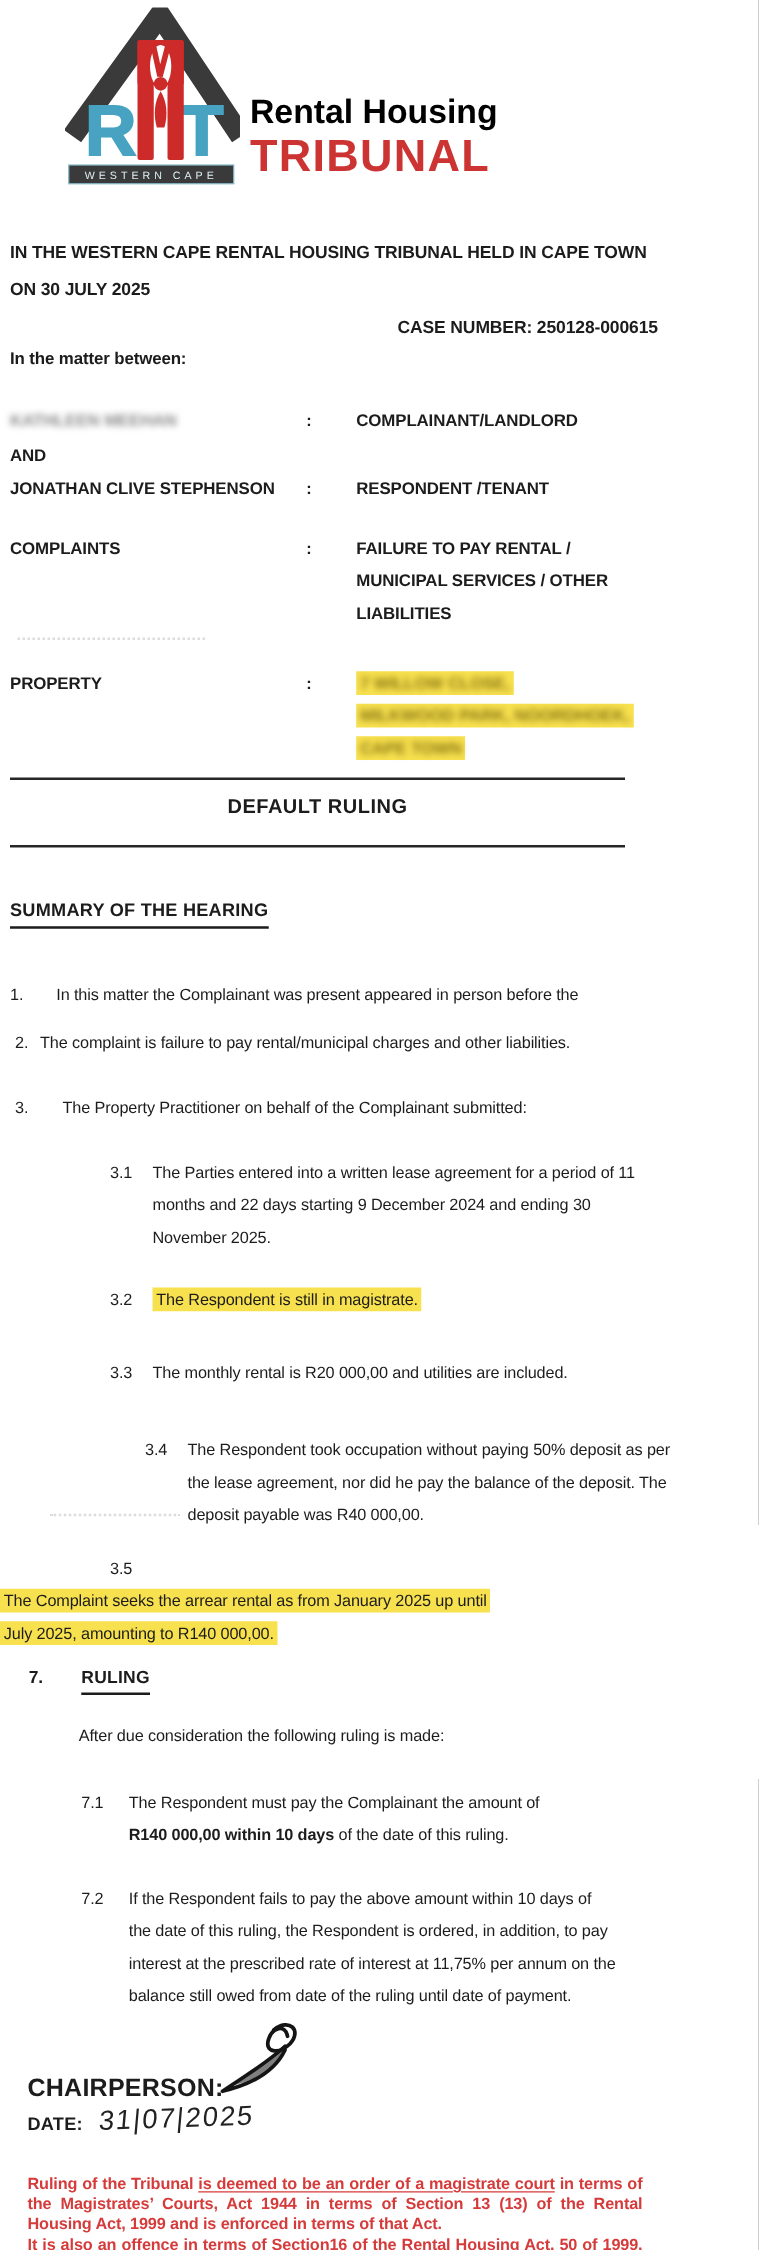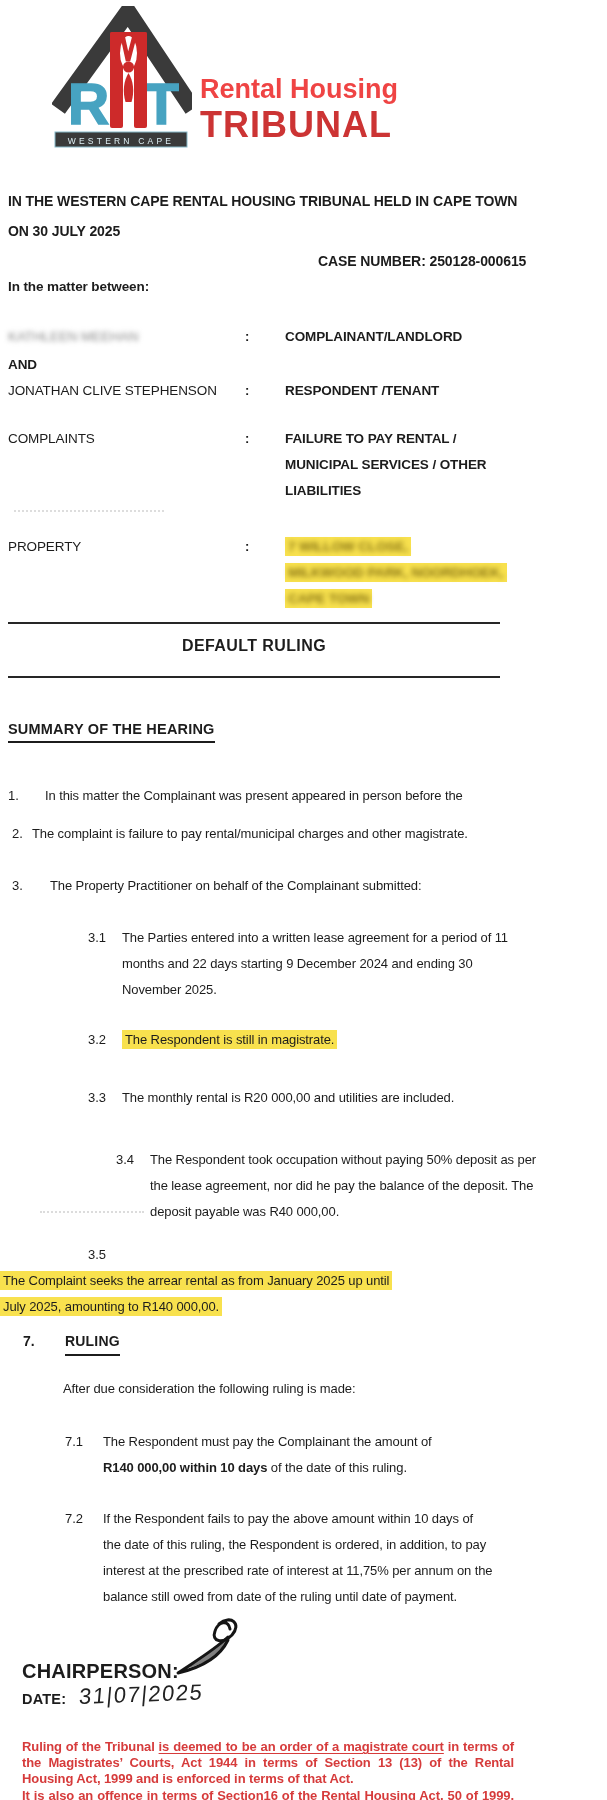--- a/index.html
+++ b/index.html
@@ -7,28 +7,28 @@
   .page {
     position:relative; width:607px; height:1800px; margin:0 auto;
     background:#ffffff; overflow:hidden;
     font-family:"Liberation Sans", sans-serif;
     font-size:13px; letter-spacing:-0.1px; color:#1c1c1c;
   }
   
   .logo { position:relative; height:158px; padding-top:8px; }
   .logo-mono { position:absolute; left:52px; top:6px; }
   .logo-right { position:absolute; left:200px; top:76px; line-height:1; }
-  .logo-line1 { color:#ef4444; font-weight:bold; font-size:27px; letter-spacing:0px; }
+  .logo-line1 { color:#000000; font-weight:bold; font-size:27px; letter-spacing:0px; }
   .logo-line2 { color:#cc3434; font-weight:bold; font-size:36px; letter-spacing:1px; margin-top:4px; }
   
   .court-heading { margin:28px 0 0 8px; font-weight:bold; font-size:14px; line-height:30px; }
   .case-number { margin:2px 0 0 318px; font-weight:bold; font-size:14px; line-height:26px; }
   .matter-intro { margin:0 0 0 8px; font-weight:bold; font-size:13.5px; line-height:26px; }
   .party-row { display:flex; line-height:26px; }
-  .party-row .name { flex:none; width:237px; margin-left:8px; font-weight:normal; font-size:13.5px; }
+  .party-row .name { flex:none; width:237px; margin-left:8px; font-weight:bold; font-size:13.5px; }
   .party-row .colon { flex:none; width:40px; font-weight:bold; }
   .party-row .value { font-weight:bold; font-size:13.5px; }
   .conj { margin:2px 0 0 8px; font-weight:bold; font-size:13.5px; line-height:26px; }
   .blur-name { filter:blur(2.6px); color:#8b8b8b; }
   .hl { background:#f8e14e; padding:2px 3px; }
   .blur-addr { filter:blur(2.6px); color:#8a7614; font-weight:bold; }
   .value-lines .vline { line-height:26px; }
   .mt22 { margin-top:22px; } .mt24 { margin-top:24px; }
   .artifact { margin:6px 0 0 14px; width:150px; border-top:2px dotted #dddddd; }
   
@@ -151,21 +151,21 @@
 
   <div><span class="summary-heading">SUMMARY OF THE HEARING</span></div>
 
   <div class="top-para p1 m-p1">
     <span class="num">1.</span>
     <span>In this matter the Complainant was present appeared in person before the</span>
   </div>
 
   <div class="top-para p2 m-p2">
     <span class="num">2.</span>
-    <span>The complaint is failure to pay rental/municipal charges and other magistrate.</span>
+    <span>The complaint is failure to pay rental/municipal charges and other liabilities.</span>
   </div>
 
   <div class="top-para p3 m-p3">
     <span class="num">3.</span>
     <span>The Property Practitioner on behalf of the Complainant submitted:</span>
   </div>
 
   <div class="sub-para m-p31">
     <span class="num">3.1</span>
     <div class="sub-text">

